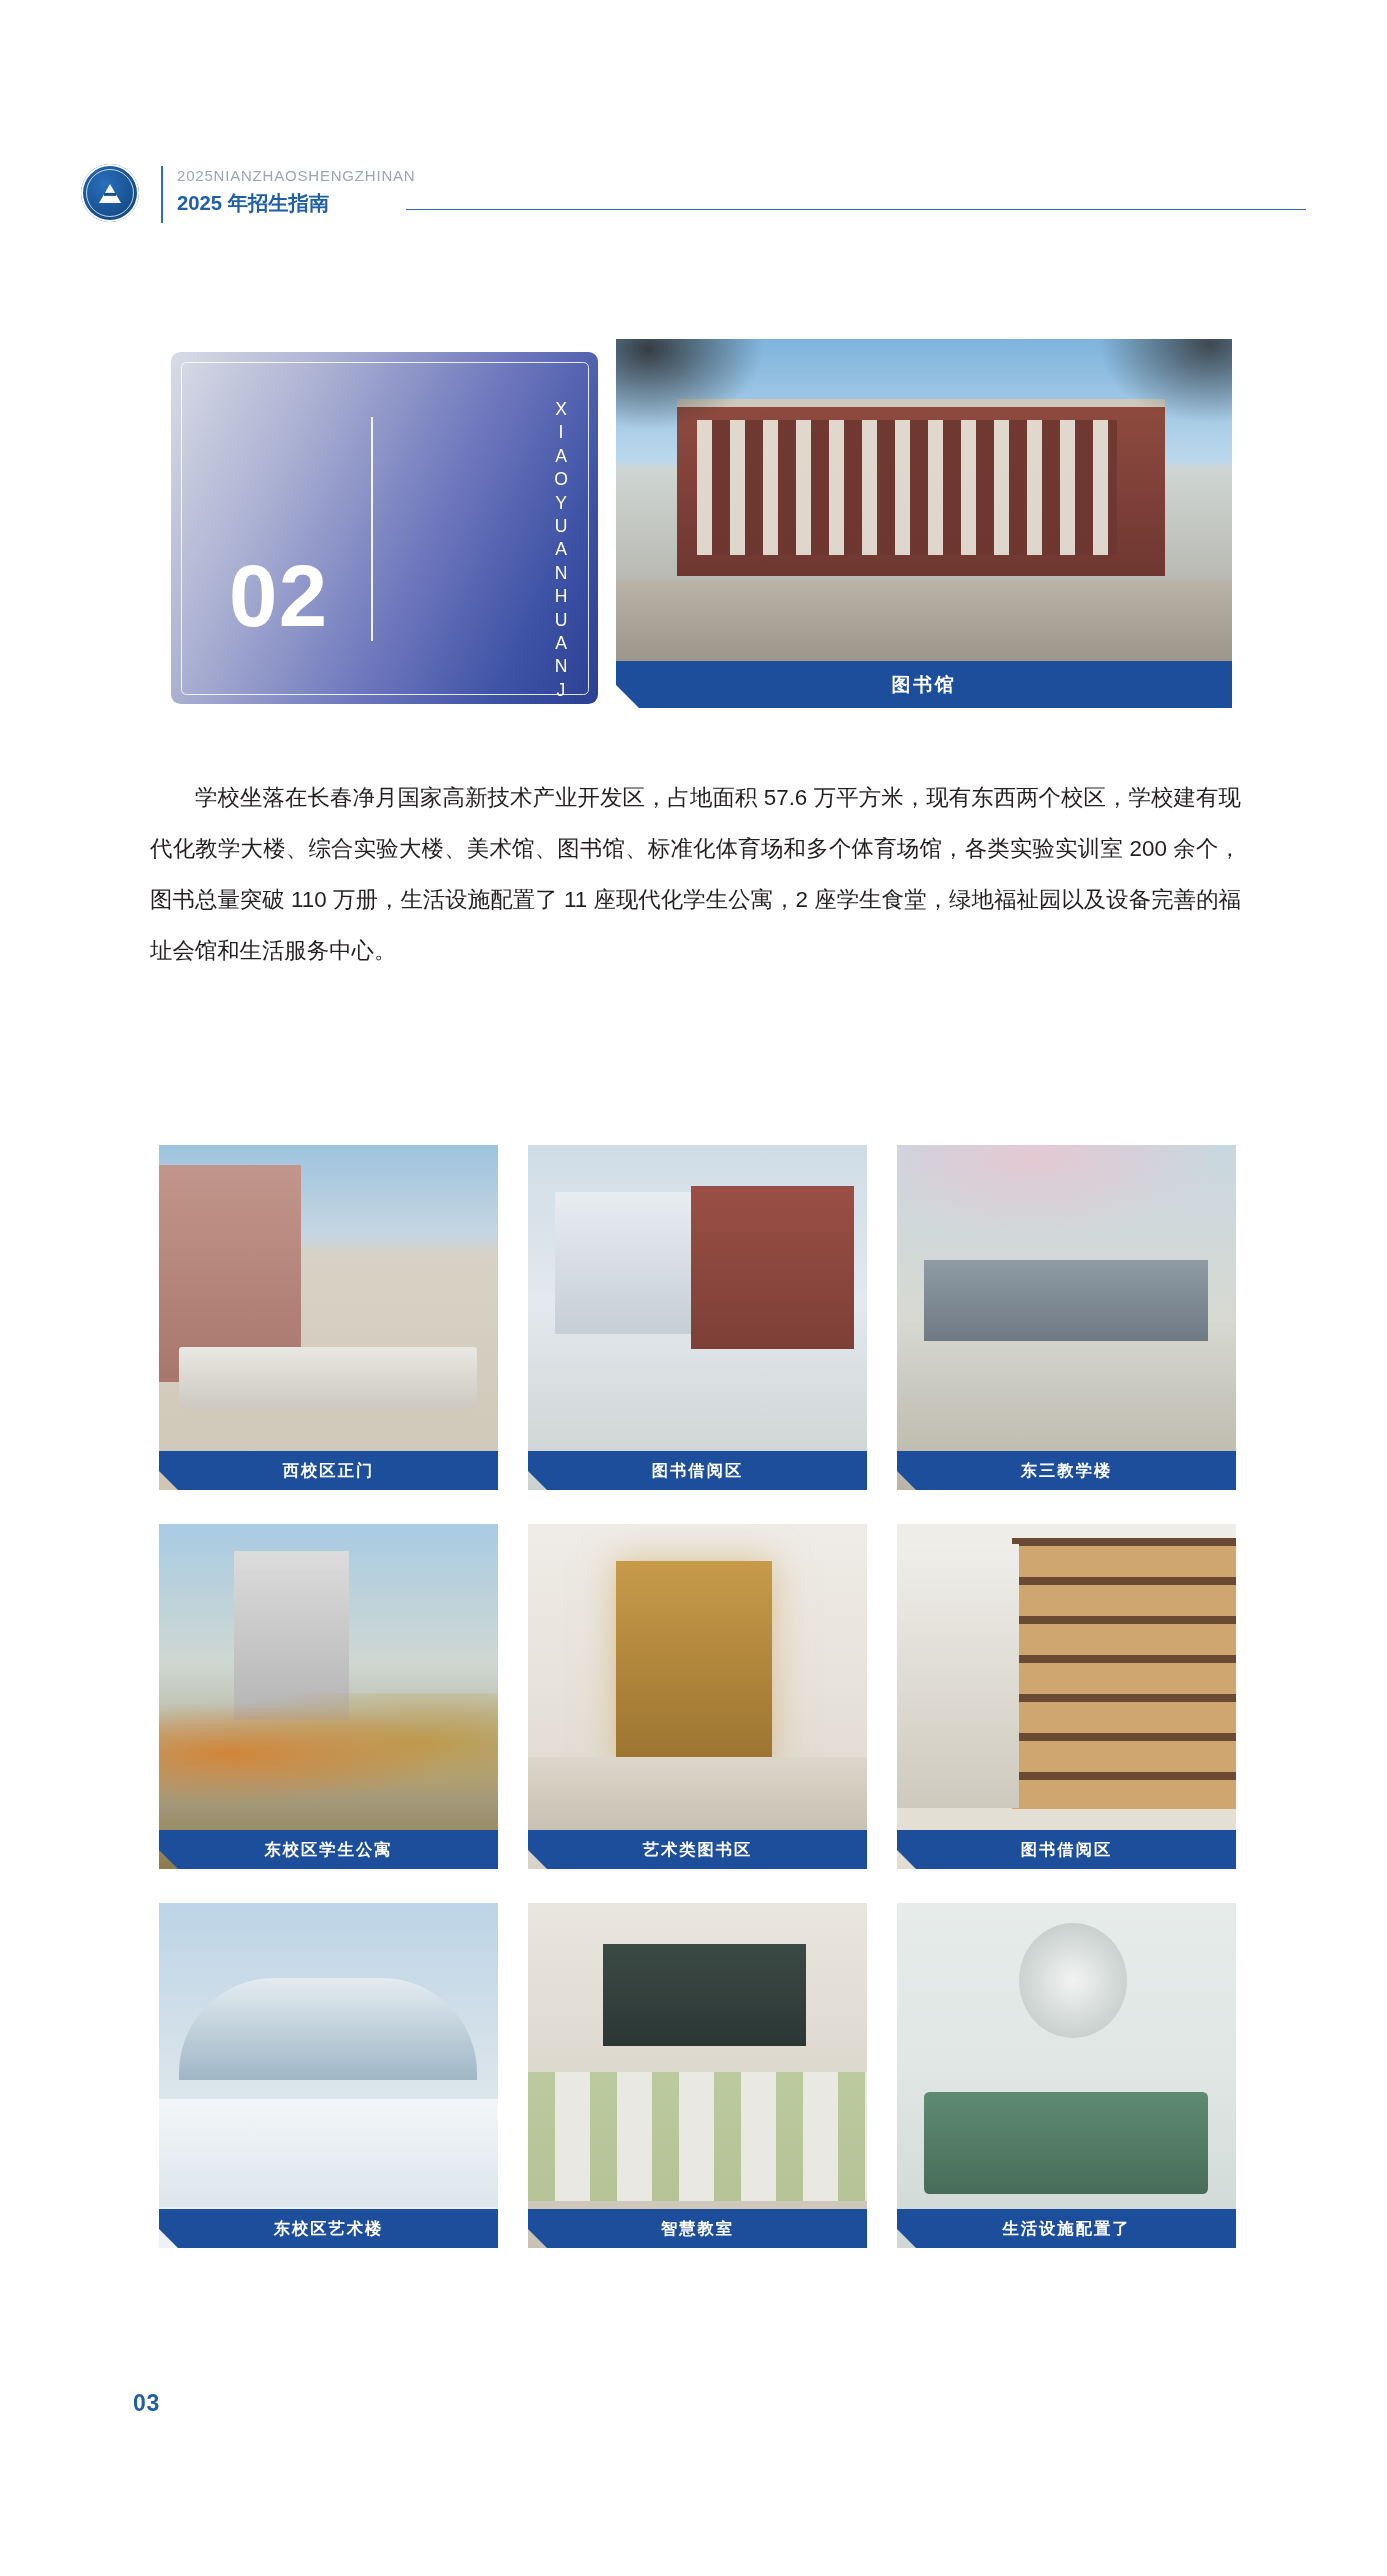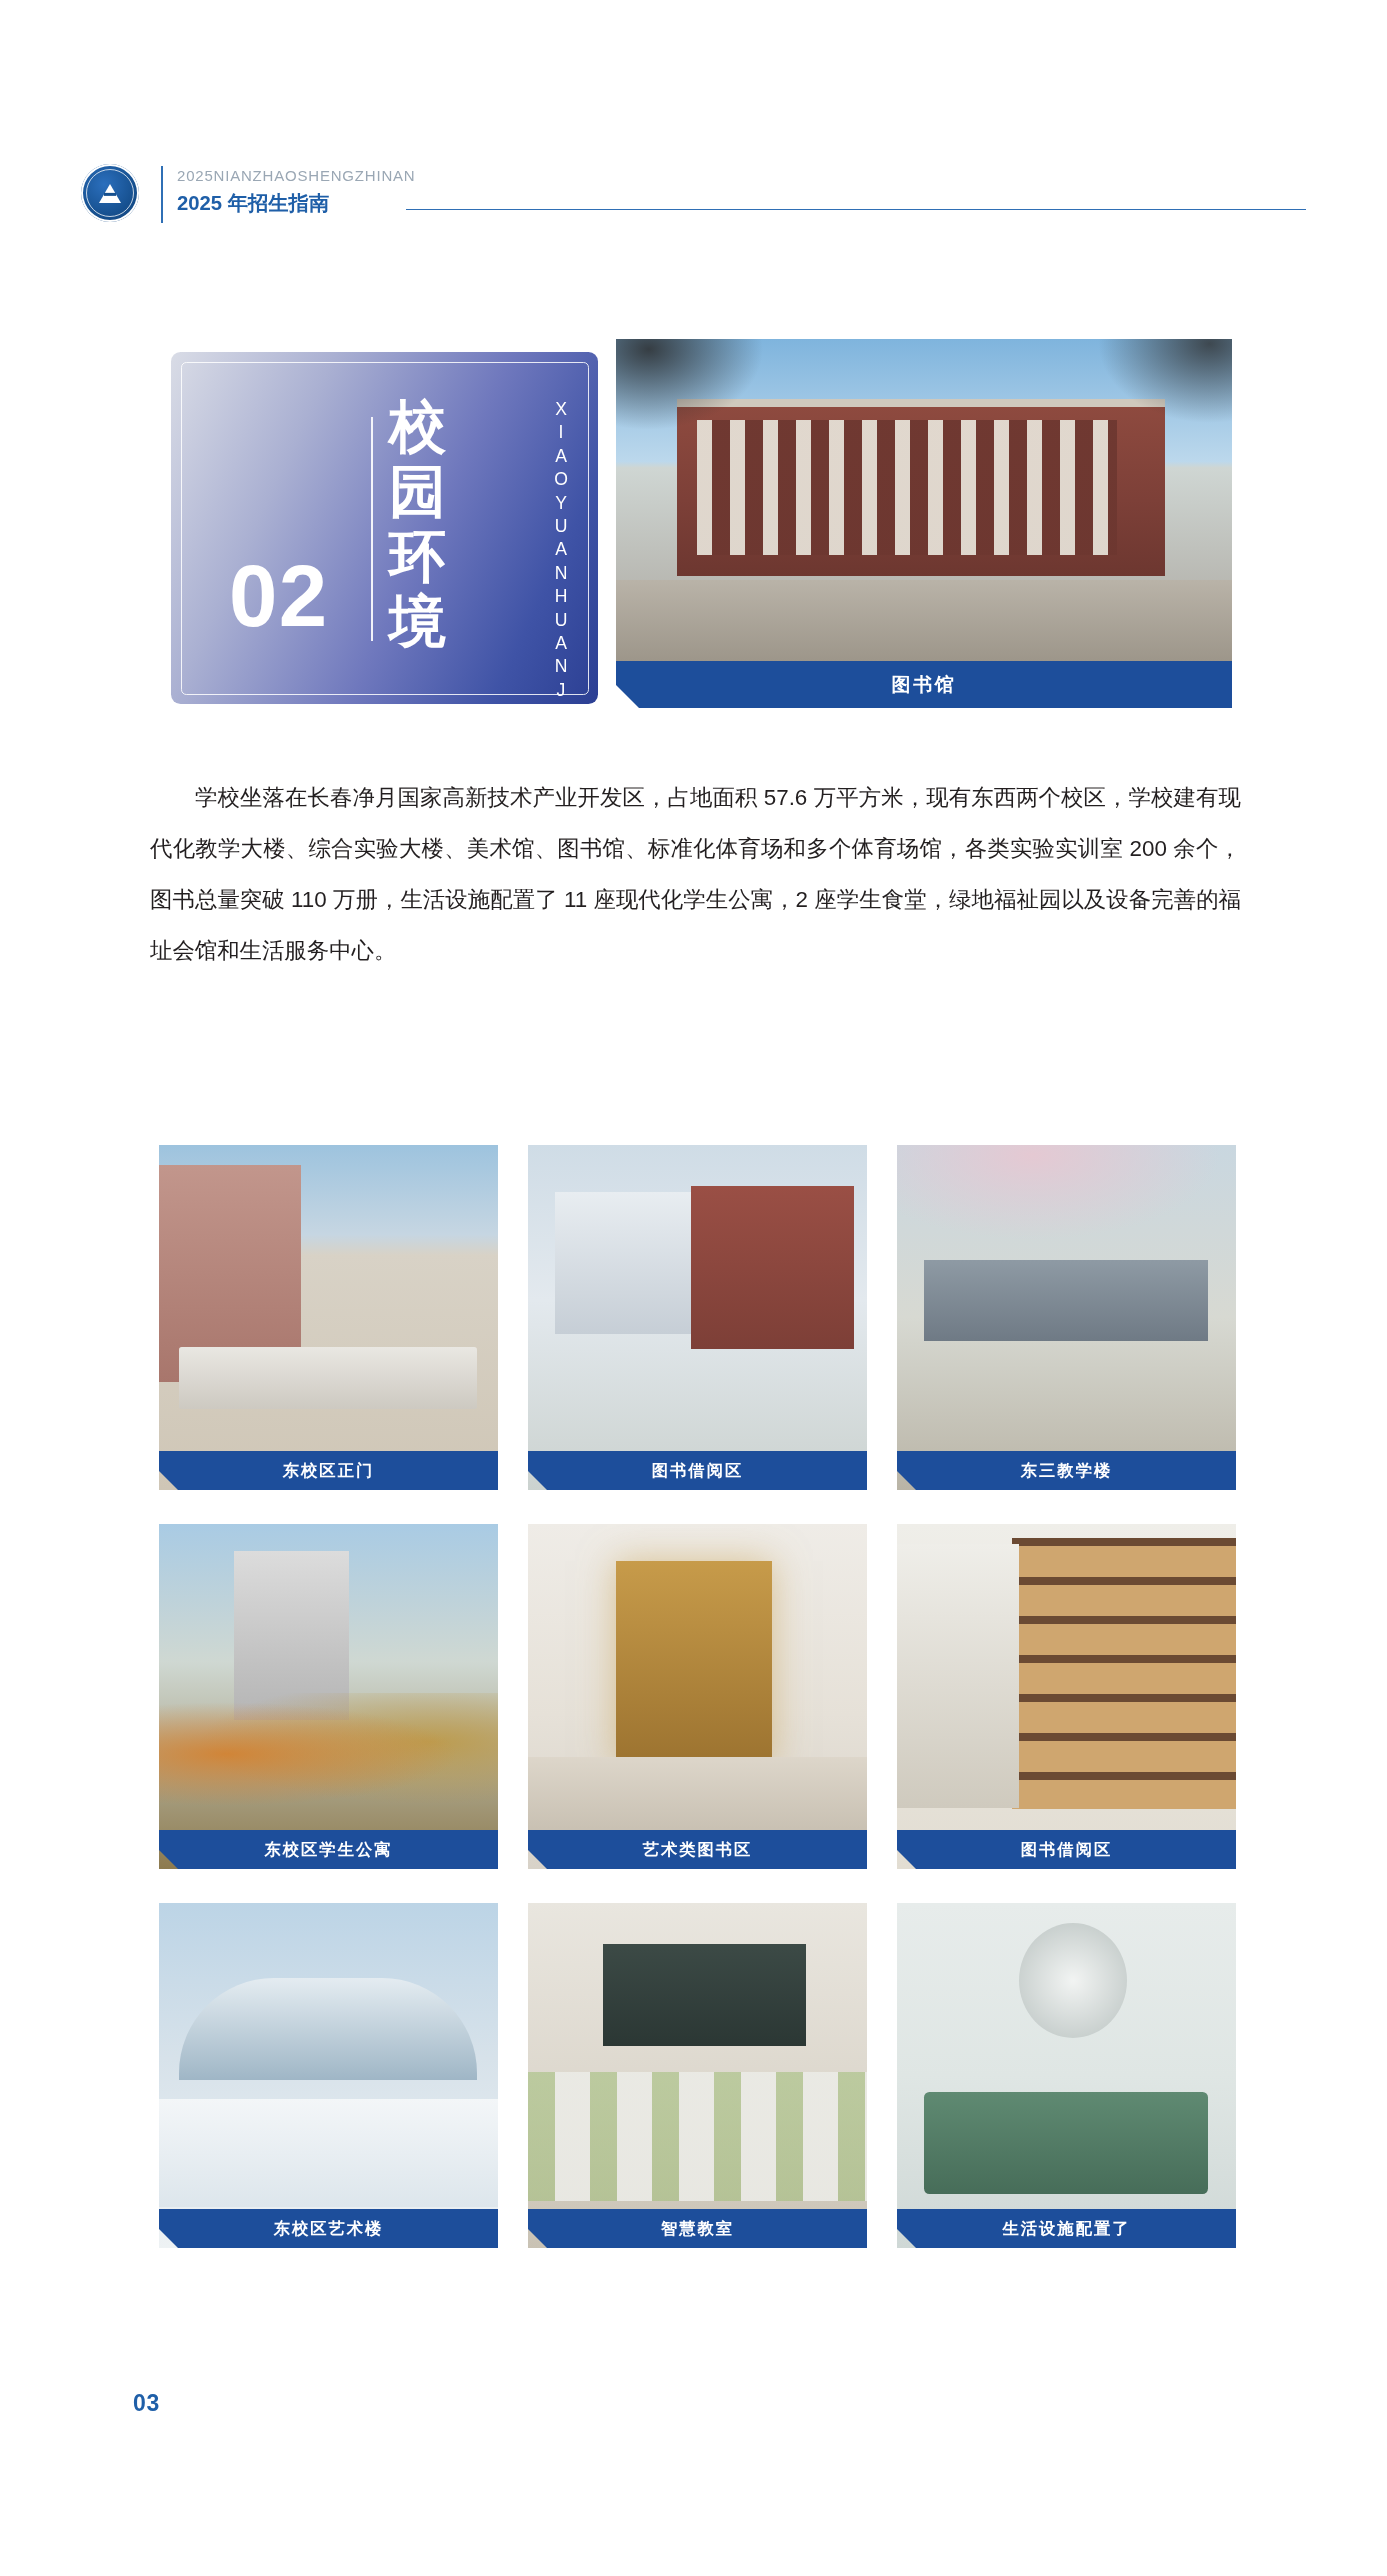--- a/index.html
+++ b/index.html
@@ -377,21 +377,20 @@
     <div class="header-en">2025NIANZHAOSHENGZHINAN</div>
     <div class="header-cn">2025 年招生指南</div>
   </div>
   <div class="header-rule"></div>
 </div>
 
 <div class="banner">
   <div class="banner-inner"></div>
   <div class="banner-num">02</div>
   <div class="banner-bar"></div>
-  <div class="banner-cn">校园环境</div>
   <div class="banner-en">XIAOYUANHUANJING</div>
 </div>
 
 <div class="hero">
   <div class="hero-img">
     <div class="hero-roof"></div>
     <div class="hero-building"></div>
     <div class="hero-cols"></div>
     <div class="hero-ground"></div>
     <div class="hero-tree"></div>
@@ -400,21 +399,21 @@
   <div class="cap cap-hero">图书馆</div>
 </div>
 
 <div class="para">学校坐落在长春净月国家高新技术产业开发区，占地面积 57.6 万平方米，现有东西两个校区，学校建有现代化教学大楼、综合实验大楼、美术馆、图书馆、标准化体育场和多个体育场馆，各类实验实训室 200 余个，图书总量突破 110 万册，生活设施配置了 11 座现代化学生公寓，2 座学生食堂，绿地福祉园以及设备完善的福址会馆和生活服务中心。</div>
 
 <div class="grid">
 
   <div class="grid-row">
     <div class="cell">
       <div class="photo p1"></div>
-      <div class="cap cap-cell">东校区正门</div>
+      <div class="cap cap-cell">西校区正门</div>
     </div>
     <div class="cell">
       <div class="photo p2"></div>
       <div class="cap cap-cell">图书借阅区</div>
     </div>
     <div class="cell">
       <div class="photo p3"></div>
       <div class="cap cap-cell">东三教学楼</div>
     </div>
   </div>

